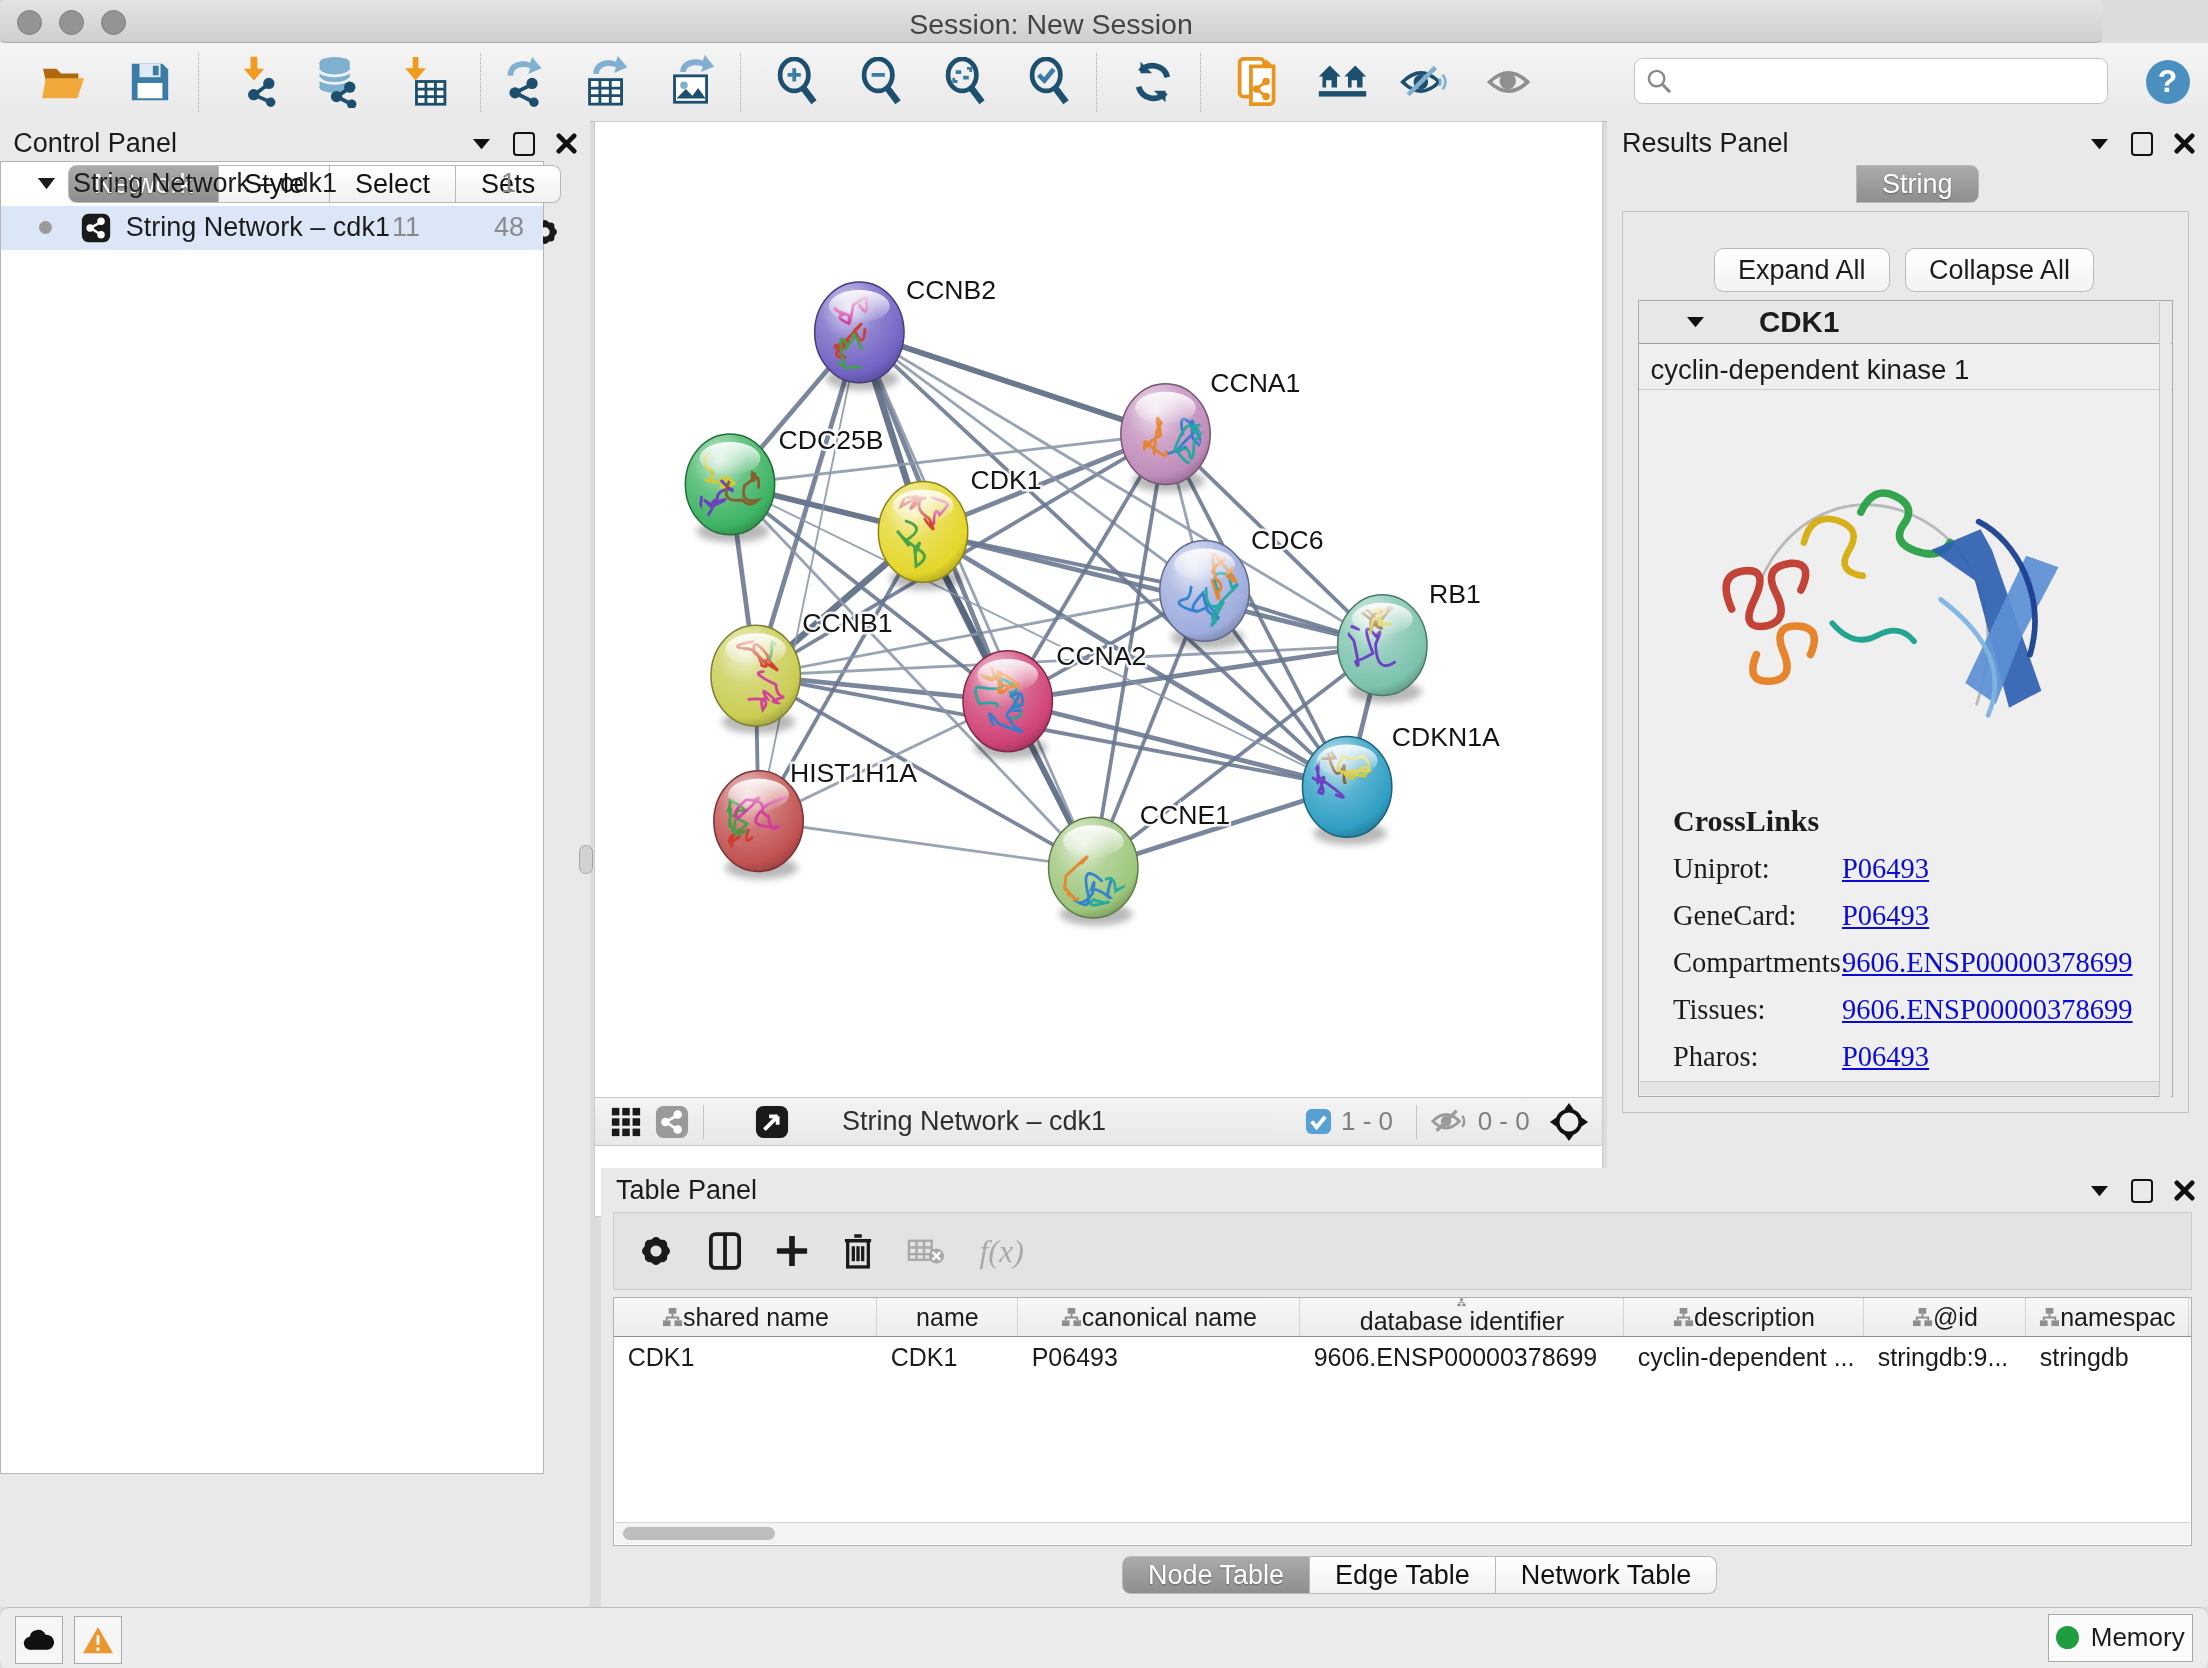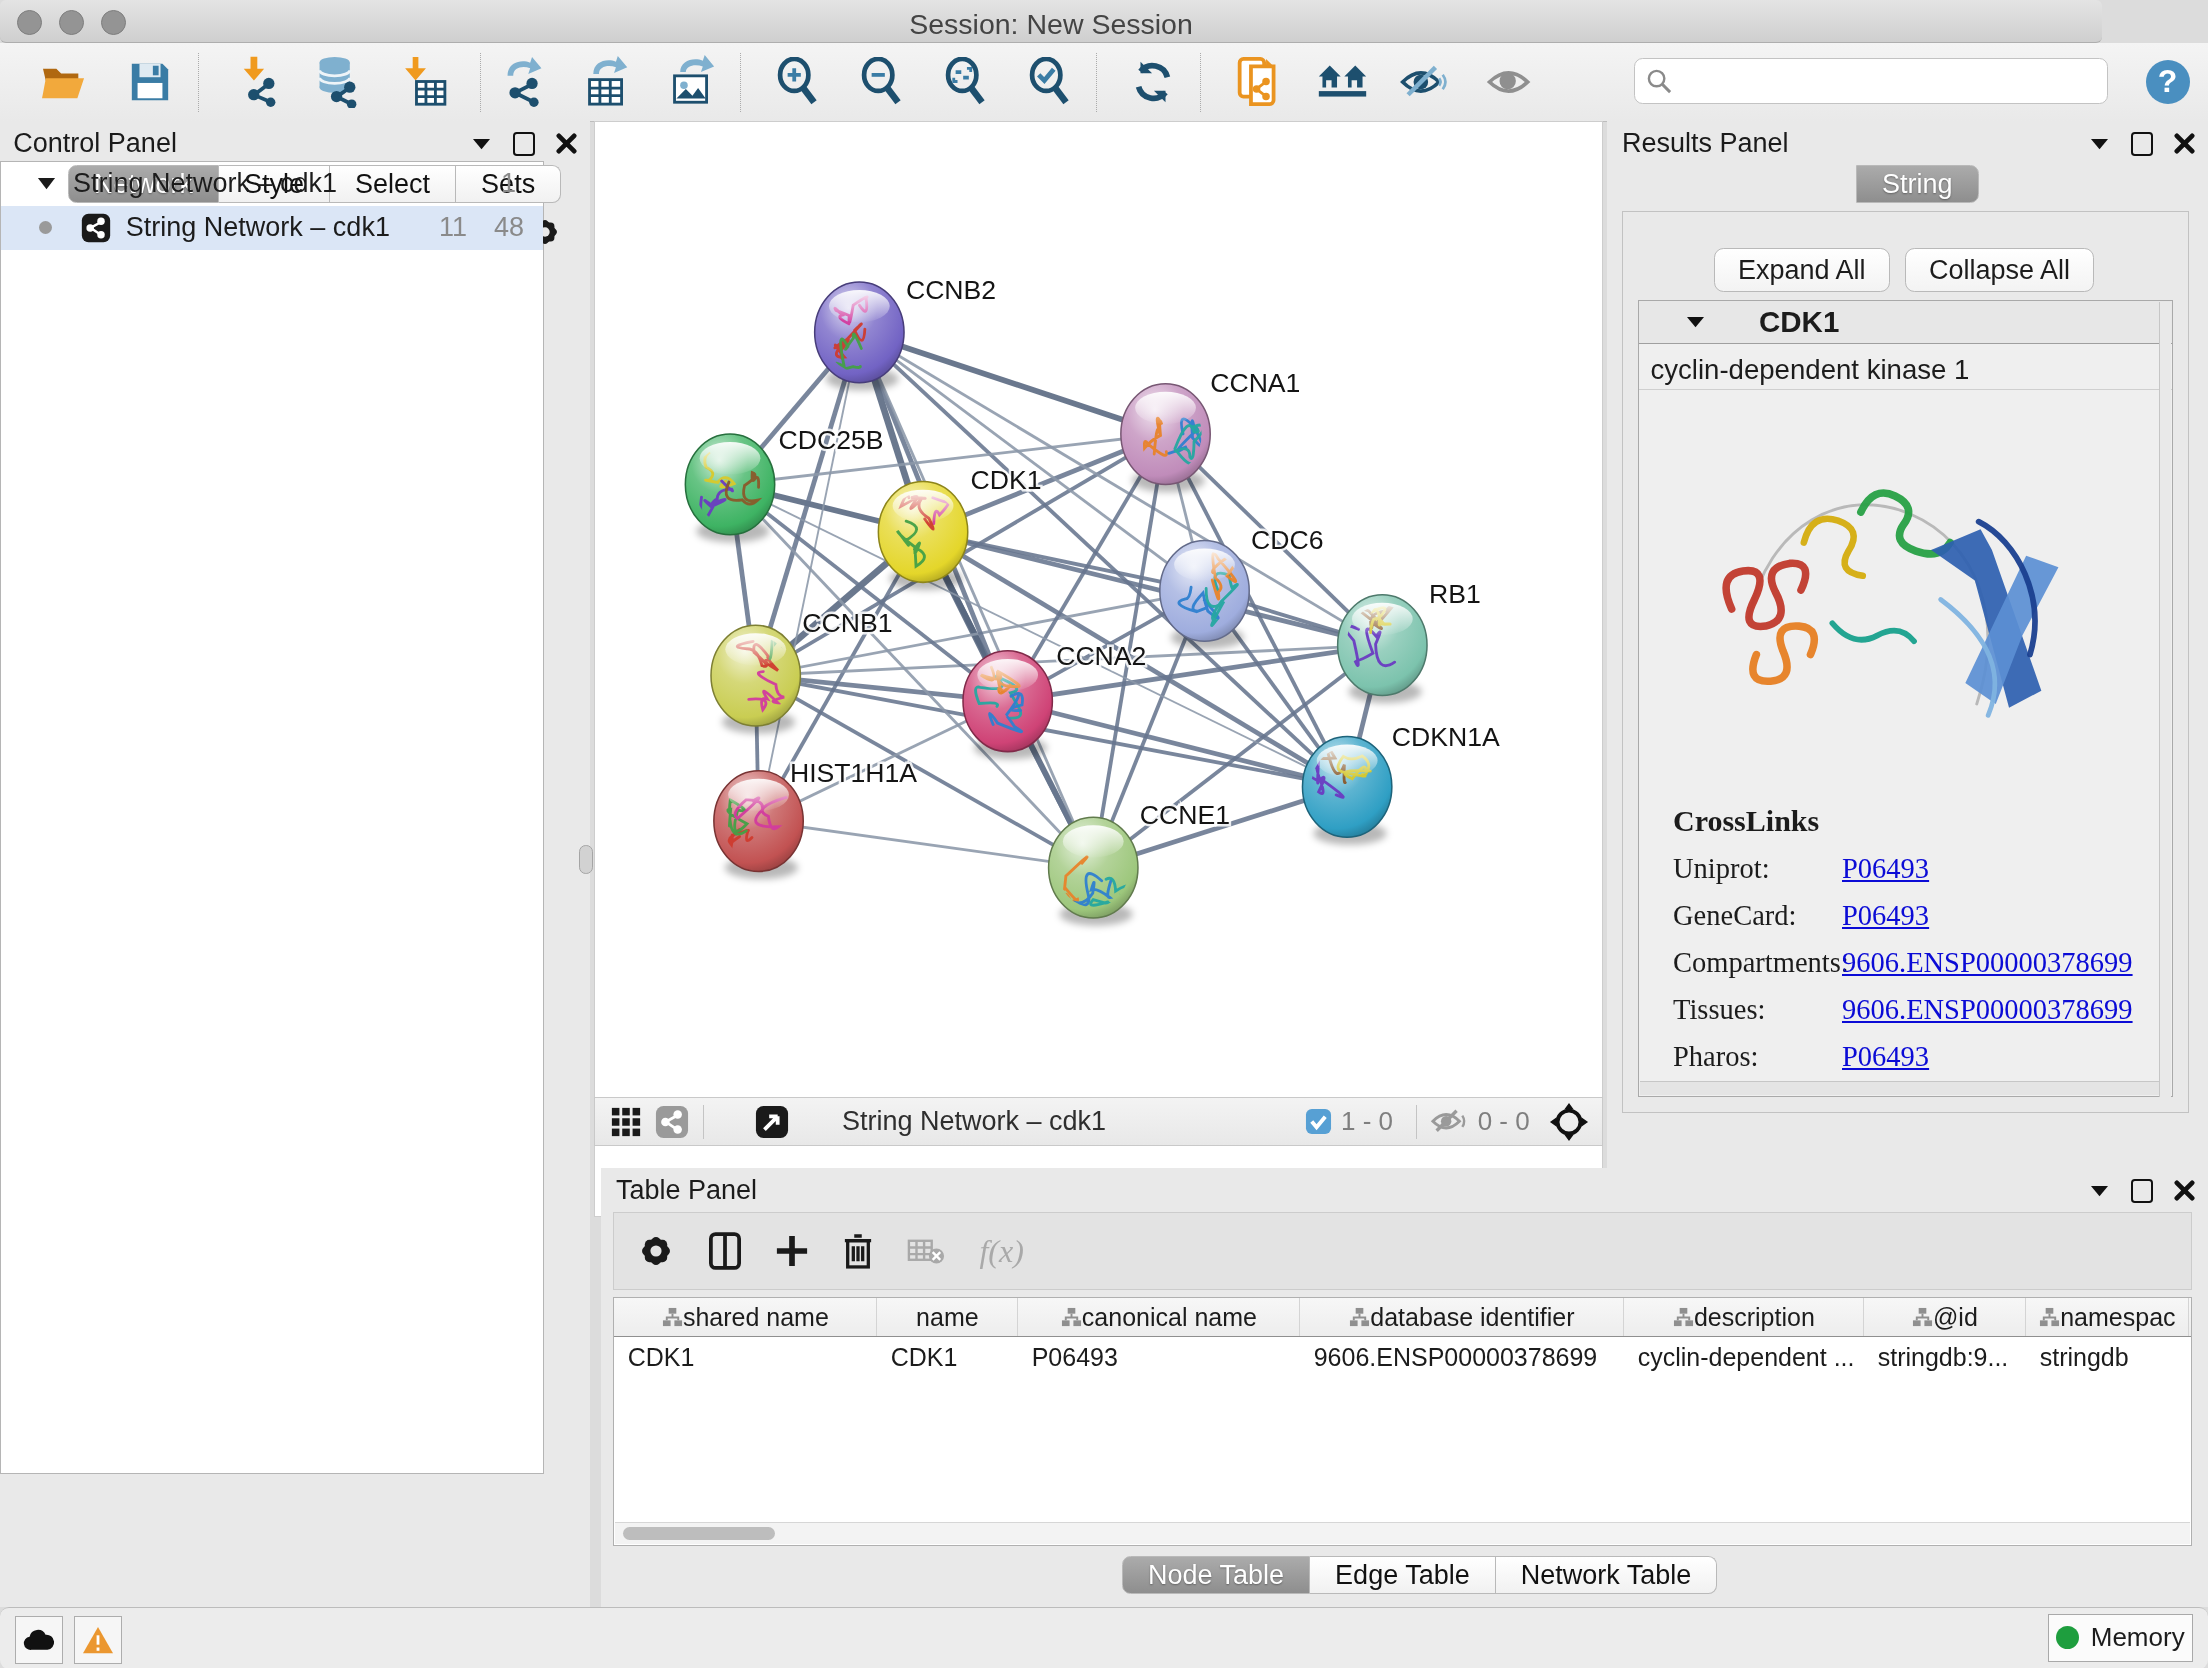--- a/index.html
+++ b/index.html
@@ -311,21 +311,21 @@
         <svg width="30" height="30" viewBox="0 0 36 36" style="margin-right: 15px;">
           <rect x="1" y="1" width="34" height="34" rx="8" fill="#1a1a1a"></rect>
           <circle cx="24" cy="10" r="4.5" fill="#fff"></circle>
           <circle cx="11" cy="18" r="4.5" fill="#fff"></circle>
           <circle cx="24" cy="26" r="4.5" fill="#fff"></circle>
           <path d="M22,12 L13,17 M13,19 L22,25" stroke="#fff" stroke-width="3"></path>
         </svg>
         <div>String Network – cdk1</div>
         <div style="flex: 1 1 0%;"></div>
         <div class="tree-count" style="margin-right: 27px;">11</div>
-        <div class="tree-count" style="margin-right: 19px;">48</div>
+        <div class="tree-count" style="margin-right: 19px; margin-left: 47px;">48</div>
       </div>
     </div>
 </div>
 
 <div class="pill abs" style="left:579px;top:845px;width:12.4px;height:27px;"></div>
 <div class="pill abs" style="left:1582px;top:620px;width:12.4px;height:27px;"></div>
 <div class="pill abs" style="left:1394px;top:1151px;width:27px;height:11.4px;"></div>
 
 <div id="canvas" class="abs">
   <svg id="graph-svg" width="1007" height="974" viewBox="0 0 1059 1024">
@@ -789,21 +789,21 @@
         </div>
         <div class="th" style="width: 282px;">
           <svg width="21" height="21" viewBox="0 0 22 22">
             <rect x="7" y="1" width="8" height="6" fill="#8f8f8f"></rect>
             <rect x="1" y="14" width="8" height="6" fill="#8f8f8f"></rect>
             <rect x="13" y="14" width="8" height="6" fill="#8f8f8f"></rect>
             <path d="M11,7 v4 M5,14 v-3 h12 v3" stroke="#8f8f8f" stroke-width="2" fill="none"></path>
           </svg>
           <span>canonical name</span>
         </div>
-        <div class="th" style="width: 324px;">
+        <div class="th" style="width: 324px; flex-direction: column;">
           <svg width="21" height="21" viewBox="0 0 22 22">
             <rect x="7" y="1" width="8" height="6" fill="#8f8f8f"></rect>
             <rect x="1" y="14" width="8" height="6" fill="#8f8f8f"></rect>
             <rect x="13" y="14" width="8" height="6" fill="#8f8f8f"></rect>
             <path d="M11,7 v4 M5,14 v-3 h12 v3" stroke="#8f8f8f" stroke-width="2" fill="none"></path>
           </svg>
           <span>database identifier</span>
         </div>
         <div class="th" style="width: 240px;">
           <svg width="21" height="21" viewBox="0 0 22 22">

